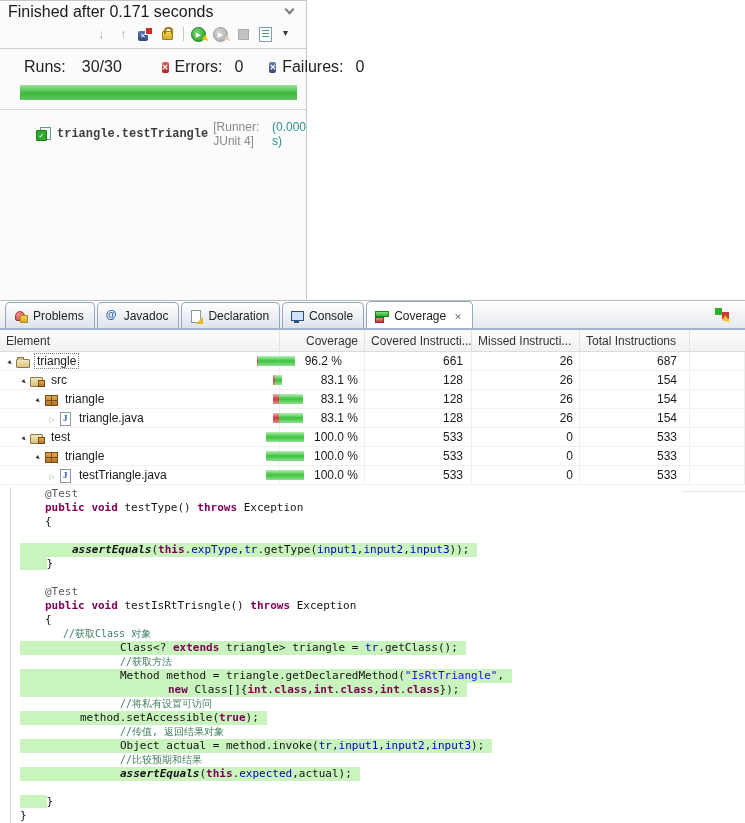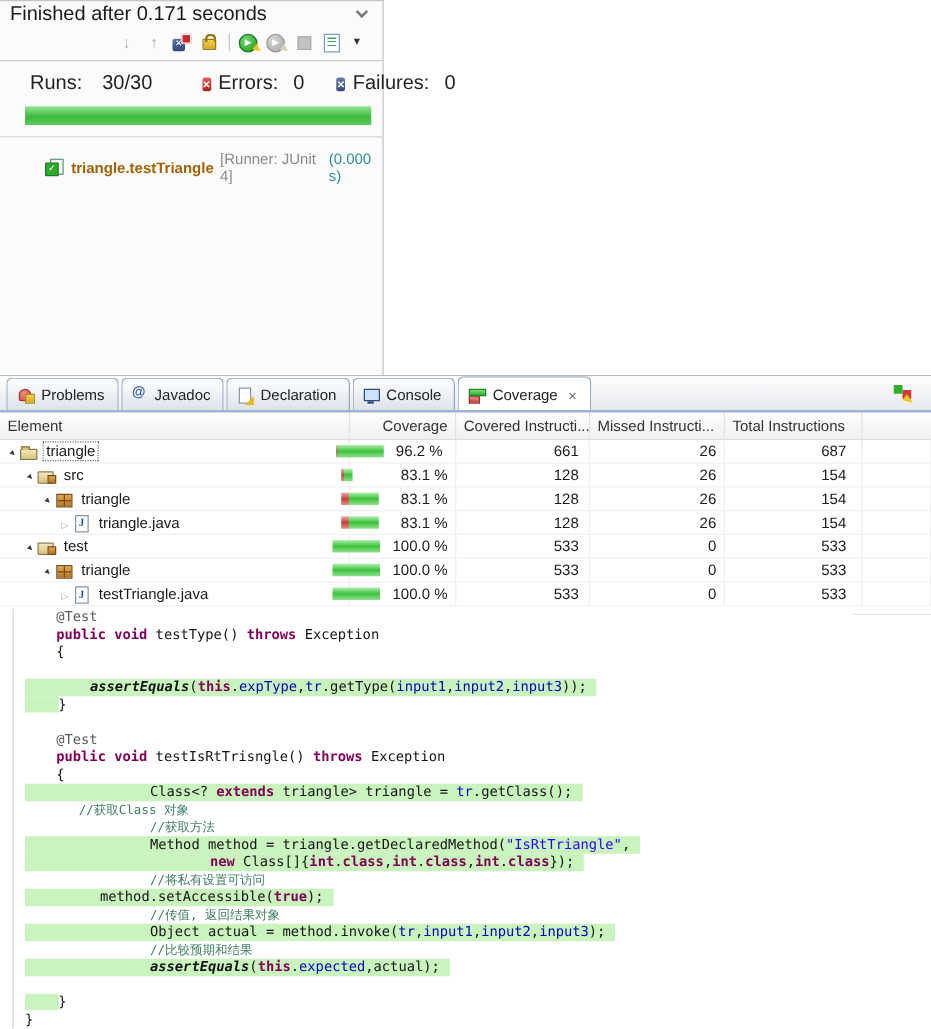--- a/index.html
+++ b/index.html
@@ -60,21 +60,21 @@
   .errors-value{margin-right:26px;}
   .junit-progress{width:277px;height:15px;margin:8px 0 0 20px;
       background:linear-gradient(180deg,#98e698,#3cb83c 55%,#5fca5f);}
   .junit-divider{border-bottom:1px solid #d6d6d6;margin-top:9px;}
   .junit-tree{padding:10px 0 0 36px;font-size:12px;display:flex;align-items:center;}
   .suite-icon{position:relative;width:17px;height:14px;display:inline-block;margin-right:4px;flex:none;}
   .suite-icon::before{content:"";position:absolute;right:2px;top:0;width:9px;height:11px;
       background:#eef6ee;border:1px solid #6a9a8a;}
   .suite-icon::after{content:"\2713";position:absolute;left:0;bottom:0;width:9px;height:9px;background:#2faa2f;
       color:#fff;font-size:7px;line-height:9px;text-align:center;border:1px solid #1d7a1d;border-radius:1px;}
-  .test-name{font-weight:bold;color:#a16207;margin-right:5px;}
+  .test-name{font-weight:bold;color:#404040;margin-right:5px;font-family:Liberation Mono, monospace;}
   .test-runner{color:#8a8a8a;margin-right:5px;}
   .test-time{color:#2e8f8f;}
   
   .bottom-panel{position:absolute;top:300px;left:0;width:745px;border-top:1px solid #bcbcbc;background:#fff;}
   .tabbar{height:27px;background:linear-gradient(#fefefe,#e6e9ee);display:flex;align-items:flex-end;
           padding-left:5px;border-bottom:2px solid #9fb4d2;position:relative;}
   .tab{display:flex;align-items:center;gap:5px;font-size:12px;color:#222;cursor:pointer;
        padding:4px 10px 3px 8px;border:1px solid #98a8bc;border-bottom:none;border-radius:5px 5px 0 0;
        background:linear-gradient(#ffffff,#dde3ea);margin-right:2px;height:18px;}
   .tab.active{background:#fff;height:19px;}
@@ -244,21 +244,21 @@
         <div class="hcell c-ti">Total Instructions</div>
         <div class="hcell c-fill"></div>
       </div>
     <div>
         <div class="cov-row">
           <div class="rcell c-el" style="padding-left: 4px;">
             <span class="arrow exp"></span>
             <span class="ticn project-icon"></span>
             <span class="rowlabel selected">triangle</span>
           </div>
-          <div class="rcell c-cov" style="padding-left: 4px; padding-right: 10px;">
+          <div class="rcell c-cov" style="padding-left: 4px; padding-right: 22px;">
             <span class="barwrap">
               <span class="bar" style="width: 38px;">
                 <span class="red" style="width: 1px;"></span>
               </span>
             </span>
             <span class="pct">96.2 %</span>
           </div>
           <div class="rcell num c-ci">661</div>
           <div class="rcell num c-mi">26</div>
           <div class="rcell num c-ti">687</div>
@@ -388,22 +388,22 @@
       <div class="cline"><span class="box" style="padding-left: 25px;"><span class="ann">@Test</span></span></div>
       <div class="cline"><span class="box" style="padding-left: 25px;"><span class="kw">public</span><span class="pl"> </span><span class="kw">void</span><span class="pl"> testType() </span><span class="kw">throws</span><span class="pl"> Exception</span></span></div>
       <div class="cline"><span class="box" style="padding-left: 25px;"><span class="pl">{</span></span></div>
       <div class="cline"><span class="box" style="padding-left: 0px;"></span></div>
       <div class="cline hl"><span class="box" style="padding-left: 52px;"><span class="sm">assertEquals</span><span class="pl">(</span><span class="kw">this</span><span class="pl">.</span><span class="fld">expType</span><span class="pl">,</span><span class="fld">tr</span><span class="pl">.getType(</span><span class="fld">input1</span><span class="pl">,</span><span class="fld">input2</span><span class="pl">,</span><span class="fld">input3</span><span class="pl">));</span></span></div>
       <div class="cline"><span class="box" style="padding-left: 0px;"><span class="hlblock">    </span><span class="pl">}</span></span></div>
       <div class="cline"><span class="box" style="padding-left: 0px;"></span></div>
       <div class="cline"><span class="box" style="padding-left: 25px;"><span class="ann">@Test</span></span></div>
       <div class="cline"><span class="box" style="padding-left: 25px;"><span class="kw">public</span><span class="pl"> </span><span class="kw">void</span><span class="pl"> testIsRtTrisngle() </span><span class="kw">throws</span><span class="pl"> Exception</span></span></div>
       <div class="cline"><span class="box" style="padding-left: 25px;"><span class="pl">{</span></span></div>
+      <div class="cline"><span class="box" style="padding-left: 43px;"><span class="cm">//获取Class 对象</span></span></div>
       <div class="cline hl"><span class="box" style="padding-left: 100px;"><span class="pl">Class&lt;? </span><span class="kw">extends</span><span class="pl"> triangle&gt; triangle = </span><span class="fld">tr</span><span class="pl">.getClass();</span></span></div>
-      <div class="cline"><span class="box" style="padding-left: 43px;"><span class="cm">//获取Class 对象</span></span></div>
       <div class="cline"><span class="box" style="padding-left: 100px;"><span class="cm">//获取方法</span></span></div>
       <div class="cline hl"><span class="box" style="padding-left: 100px;"><span class="pl">Method method = triangle.getDeclaredMethod(</span><span class="str">"IsRtTriangle"</span><span class="pl">,</span></span></div>
       <div class="cline hl"><span class="box" style="padding-left: 148px;"><span class="kw">new</span><span class="pl"> Class[]{</span><span class="kw">int</span><span class="pl">.</span><span class="kw">class</span><span class="pl">,</span><span class="kw">int</span><span class="pl">.</span><span class="kw">class</span><span class="pl">,</span><span class="kw">int</span><span class="pl">.</span><span class="kw">class</span><span class="pl">});</span></span></div>
       <div class="cline"><span class="box" style="padding-left: 100px;"><span class="cm">//将私有设置可访问</span></span></div>
       <div class="cline hl"><span class="box" style="padding-left: 60px;"><span class="pl">method.setAccessible(</span><span class="kw">true</span><span class="pl">);</span></span></div>
       <div class="cline"><span class="box" style="padding-left: 100px;"><span class="cm">//传值, 返回结果对象</span></span></div>
       <div class="cline hl"><span class="box" style="padding-left: 100px;"><span class="pl">Object actual = method.invoke(</span><span class="fld">tr</span><span class="pl">,</span><span class="fld">input1</span><span class="pl">,</span><span class="fld">input2</span><span class="pl">,</span><span class="fld">input3</span><span class="pl">);</span></span></div>
       <div class="cline"><span class="box" style="padding-left: 100px;"><span class="cm">//比较预期和结果</span></span></div>
       <div class="cline hl"><span class="box" style="padding-left: 100px;"><span class="sm">assertEquals</span><span class="pl">(</span><span class="kw">this</span><span class="pl">.</span><span class="fld">expected</span><span class="pl">,actual);</span></span></div>
       <div class="cline"><span class="box" style="padding-left: 0px;"></span></div>

